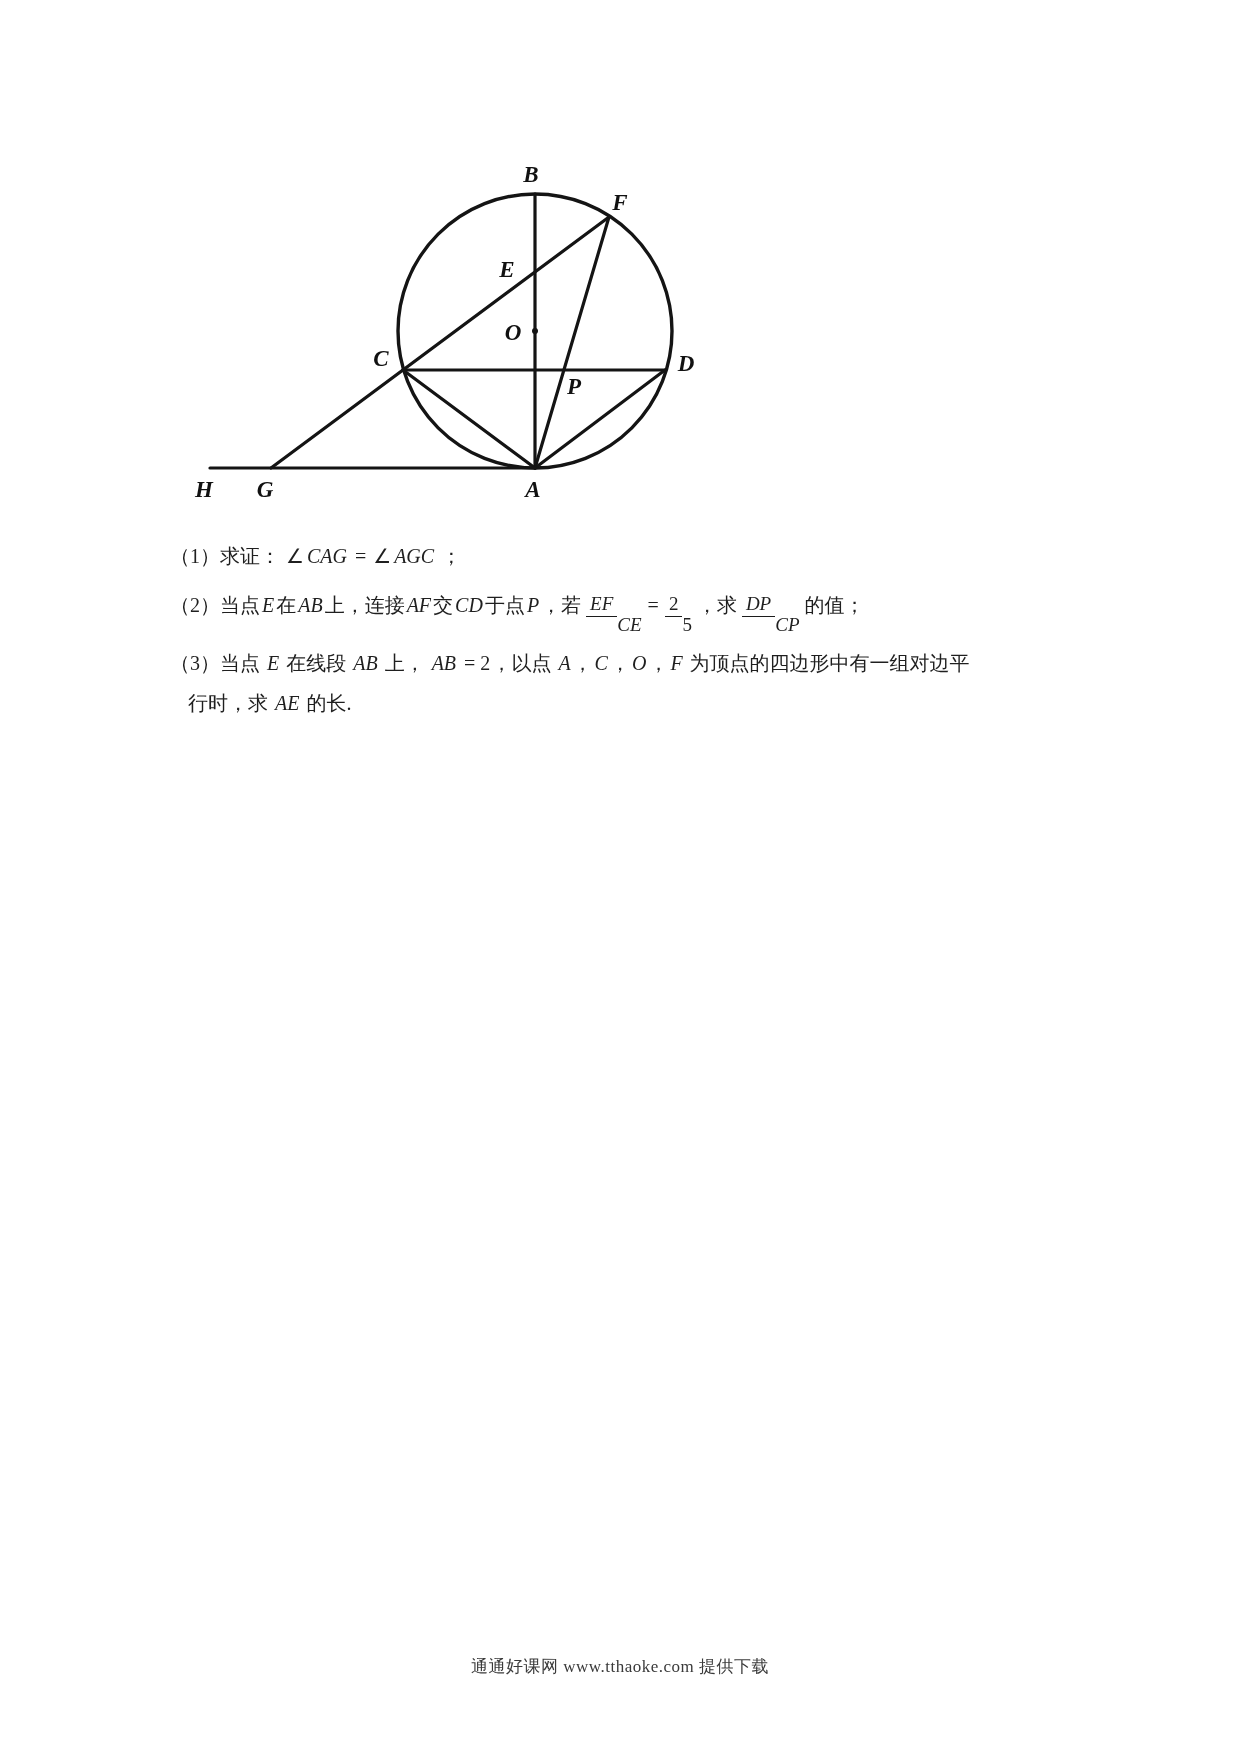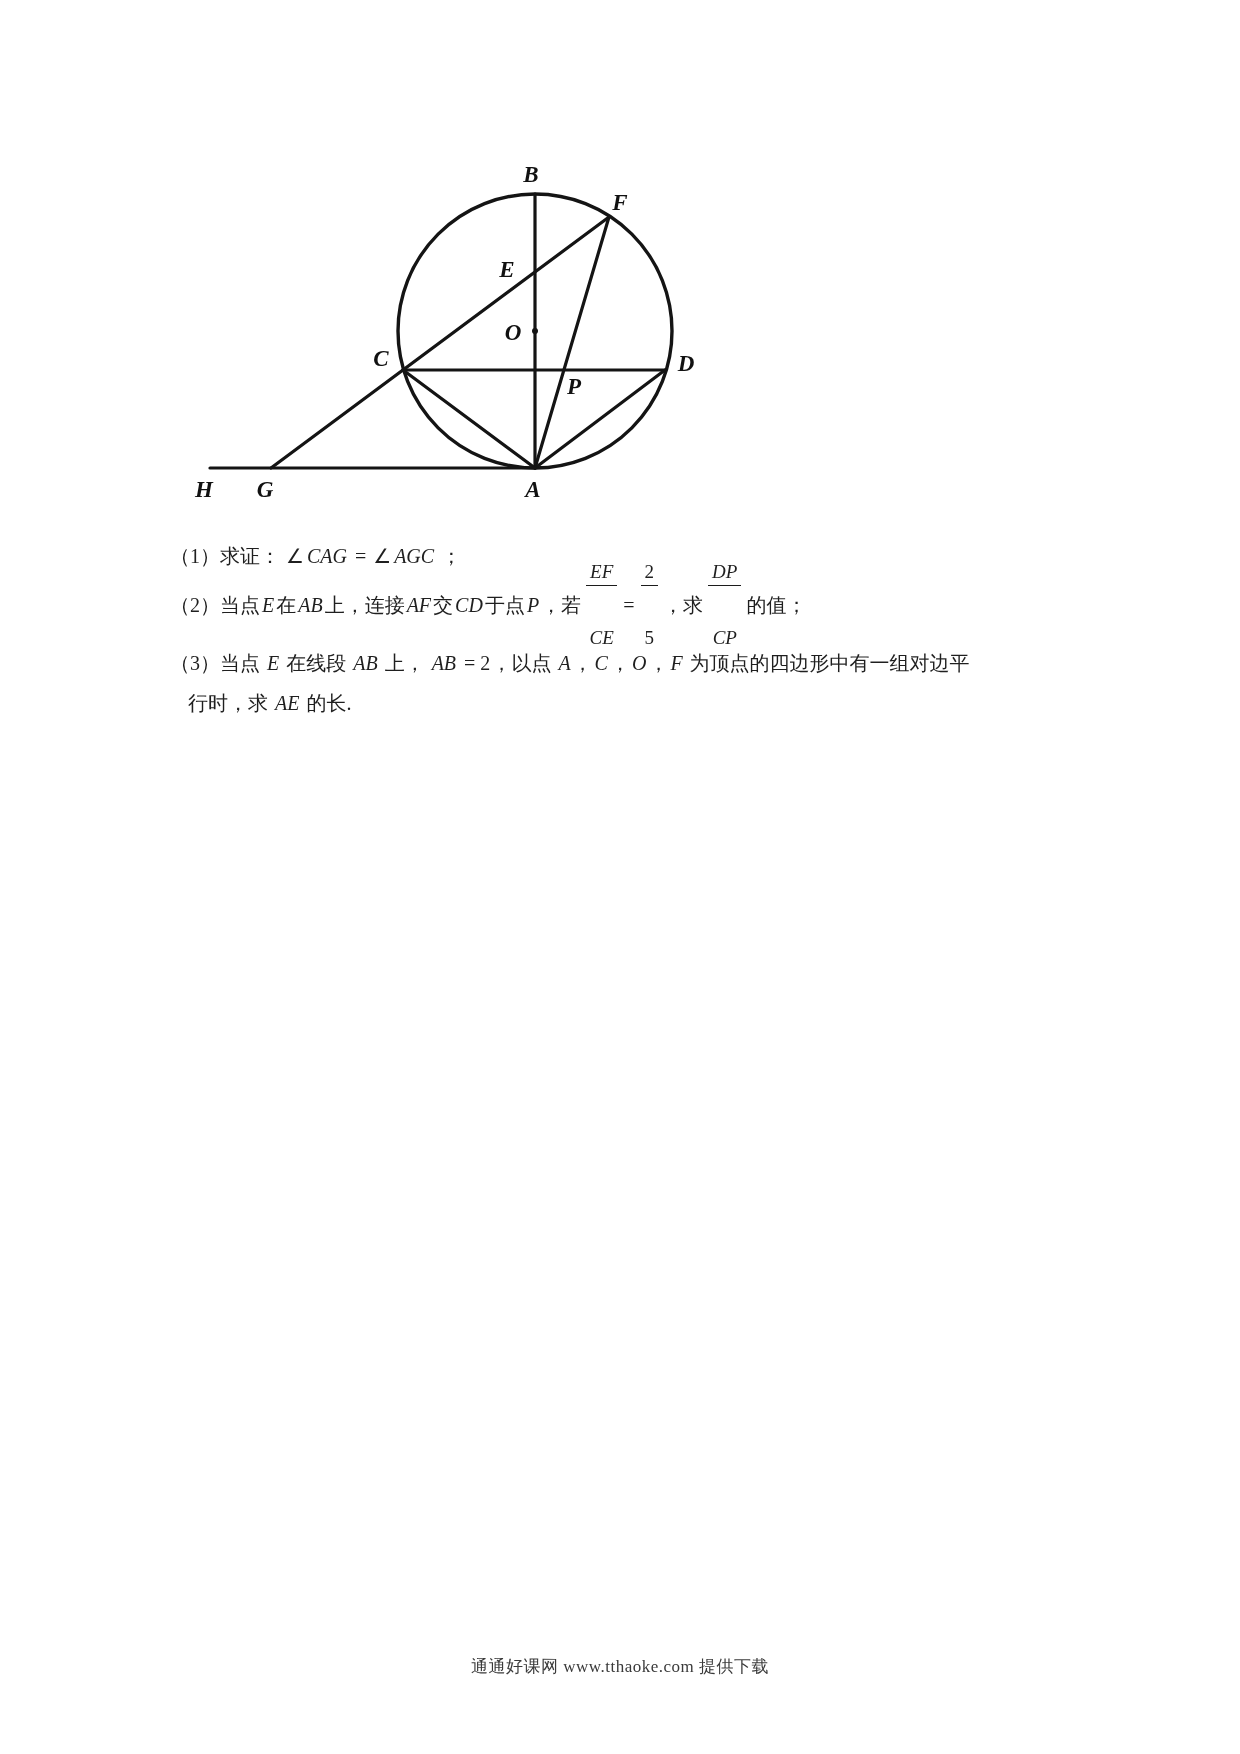--- a/index.html
+++ b/index.html
@@ -3,21 +3,21 @@
 <meta charset="utf-8">
 <style>
   html,body{margin:0;padding:0;}
   body{width:1240px;height:1754px;background:#ffffff;position:relative;
        font-family:"Liberation Serif",serif;color:#1c1c1c;overflow:hidden;}
   #figure-wrap{position:absolute;left:0;top:0;width:1240px;height:540px;}
   .q{position:absolute;left:170px;font-size:20px;white-space:nowrap;line-height:26px;color:#1f1f1f;}
   .q .cn{font-family:"Liberation Serif",serif;}
   .q .math{font-style:italic;margin:0 2px;}
   .q .up{margin:0 1px;}
-  .frac{display:inline-flex;flex-direction:column;align-items:center;
+  .frac{display:inline-flex;flex-direction:row;align-items:center;
         vertical-align:middle;margin:0 5px;line-height:1.18;font-size:19px;}
   .frac .num{padding:0 4px 1px 4px;border-bottom:1.7px solid #1c1c1c;}
   .frac .den{padding-top:1px;margin-top:40px;}
   .frac.it .num,.frac.it .den{font-style:italic;}
   #q1{top:531px;margin-top:12px;}
   #q2{top:577px;height:56px;display:flex;align-items:center;}
   #q2 .cn,#q2 .math,#q2 .up{display:inline-block;}
   #q3a{top:650px;}
   #q3b{top:690px;left:188px;text-align:right;}
   #footer{position:absolute;top:1655px;left:0;width:1240px;text-align:center;

